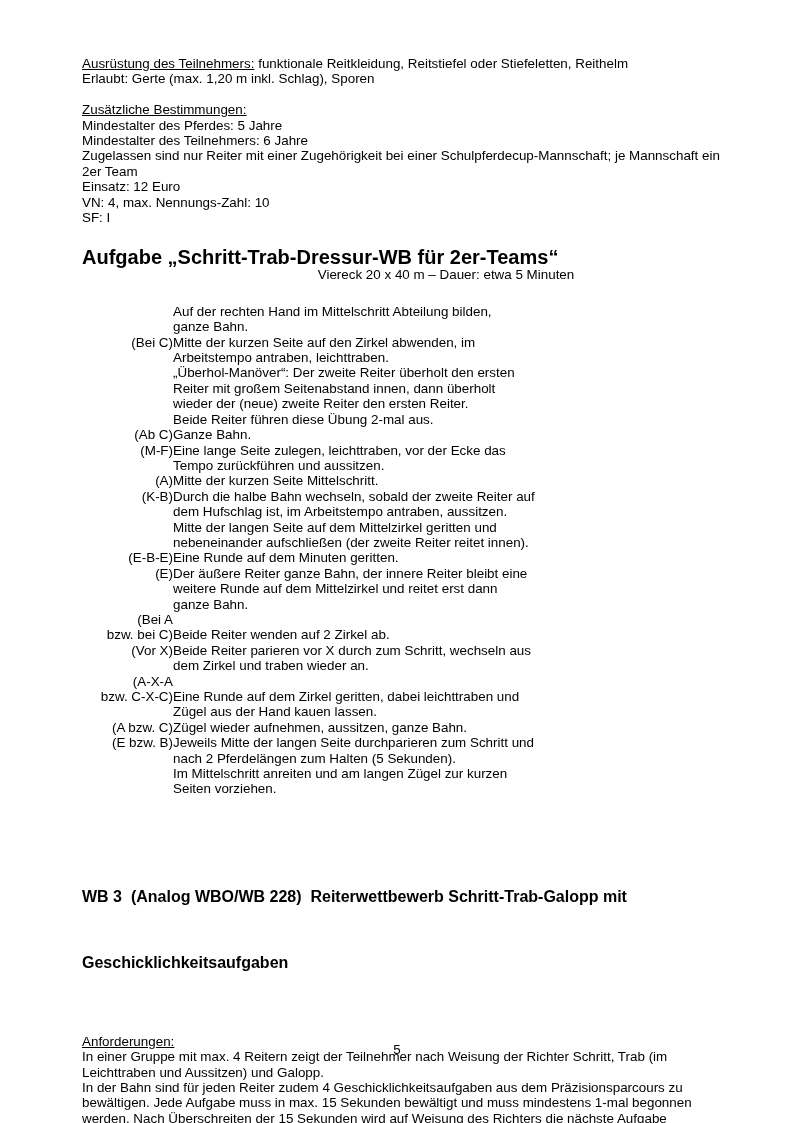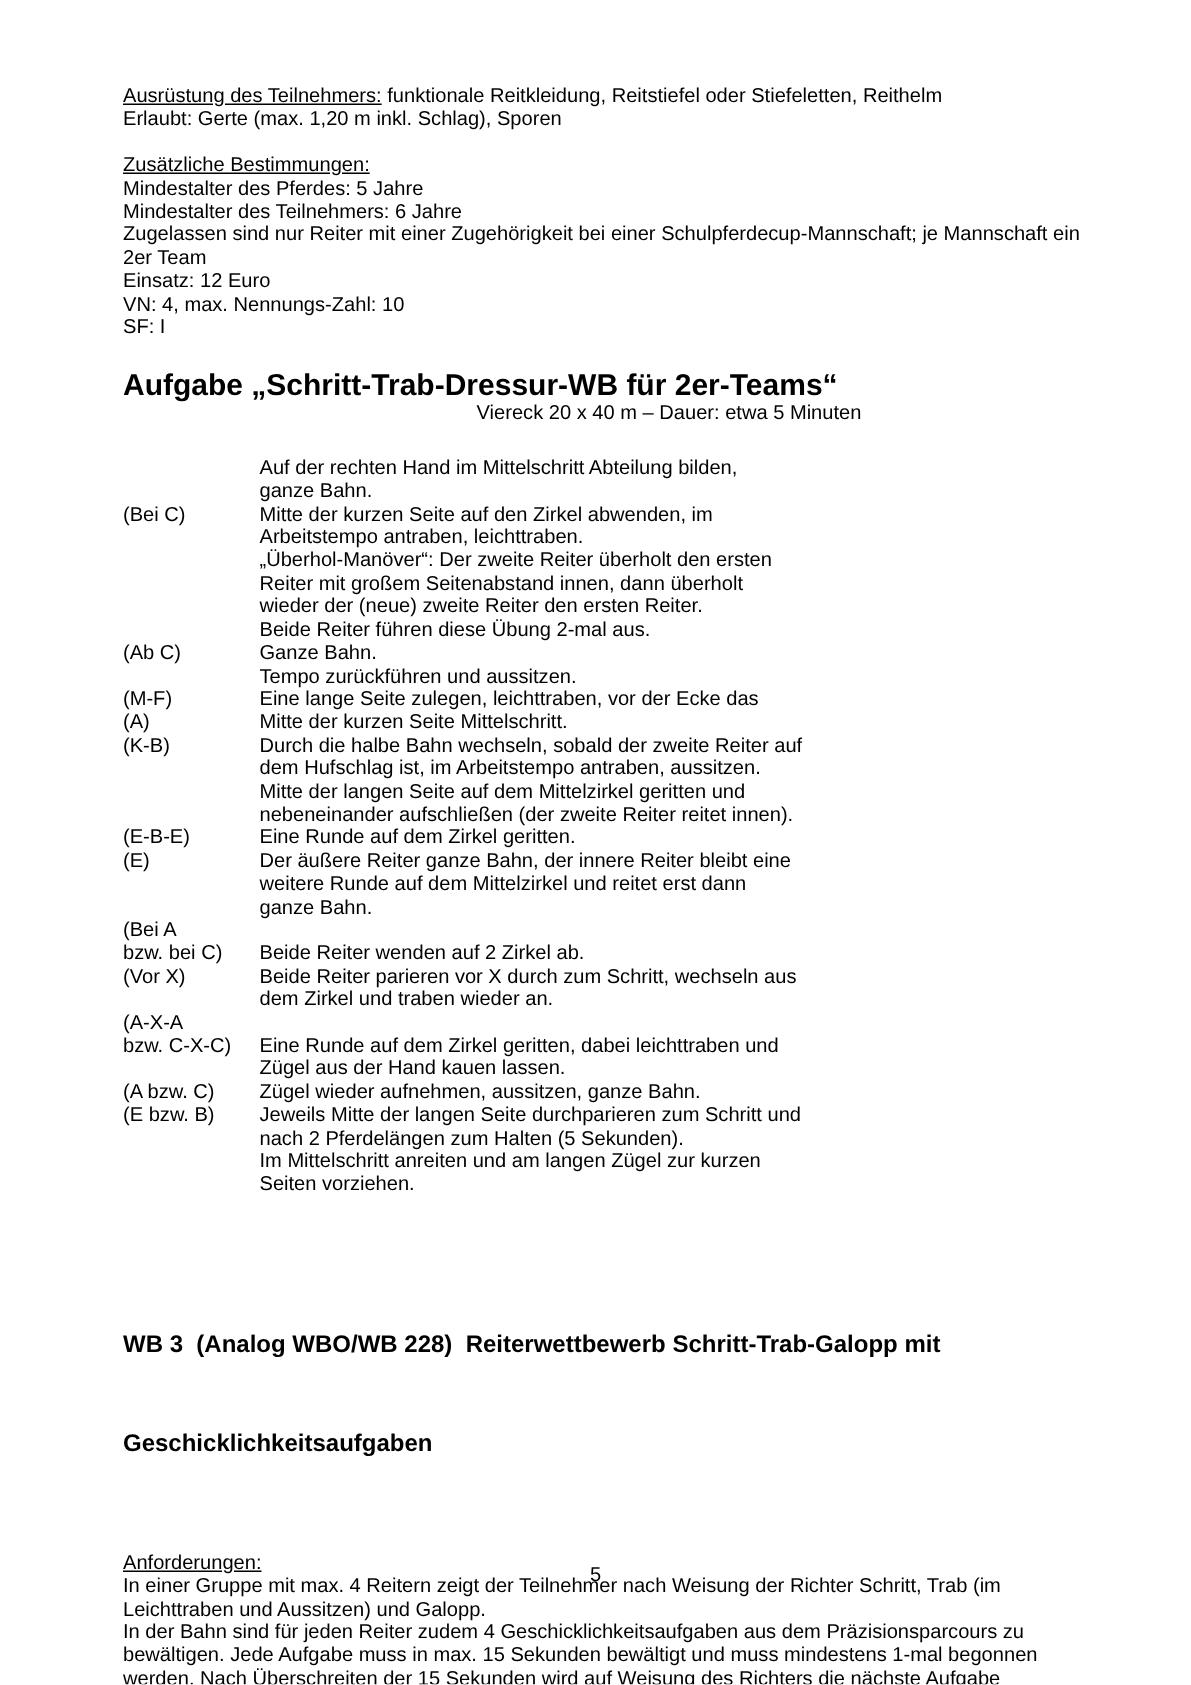--- a/index.html
+++ b/index.html
@@ -22,21 +22,21 @@
   .title1 {
     font-size: 20px;
     font-weight: bold;
     line-height: 20px;
     margin-top: 22px;
     white-space: pre-wrap;
   }
   .subtitle { margin-left: 76px; white-space: pre-wrap; text-align: center; }
   .movements { margin-top: 21px; }
   .mrow { display: flex; }
-  .mlabel { flex: 0 0 91px; white-space: pre; }
+  .mlabel { flex: 0 0 91px; white-space: pre; text-align: right; }
   .mtext { white-space: pre-wrap; }
   .title2 {
     font-size: 16px;
     font-weight: bold;
     line-height: 22px;
     margin-top: 45px;
     white-space: pre-wrap;
   }
   .title2 .tline { display: block; }
   .requirements { margin-top: 16px; }
@@ -104,28 +104,28 @@
       </div>
     <div class="mrow">
         <span class="mlabel"></span>
         <span class="mtext">Beide Reiter führen diese Übung 2-mal aus.</span>
       </div>
     <div class="mrow">
         <span class="mlabel">(Ab C)</span>
         <span class="mtext">Ganze Bahn.</span>
       </div>
     <div class="mrow">
-        <span class="mlabel"></span>
-        <span class="mtext">Tempo zurückführen und aussitzen.</span>
-      </div>
-    <div class="mrow">
         <span class="mlabel">(M-F)</span>
         <span class="mtext">Eine lange Seite zulegen, leichttraben, vor der Ecke das</span>
       </div>
     <div class="mrow">
+        <span class="mlabel"></span>
+        <span class="mtext">Tempo zurückführen und aussitzen.</span>
+      </div>
+    <div class="mrow">
         <span class="mlabel">(A)</span>
         <span class="mtext">Mitte der kurzen Seite Mittelschritt.</span>
       </div>
     <div class="mrow">
         <span class="mlabel">(K-B)</span>
         <span class="mtext">Durch die halbe Bahn wechseln, sobald der zweite Reiter auf</span>
       </div>
     <div class="mrow">
         <span class="mlabel"></span>
         <span class="mtext">dem Hufschlag ist, im Arbeitstempo antraben, aussitzen.</span>
@@ -133,21 +133,21 @@
     <div class="mrow">
         <span class="mlabel"></span>
         <span class="mtext">Mitte der langen Seite auf dem Mittelzirkel geritten und</span>
       </div>
     <div class="mrow">
         <span class="mlabel"></span>
         <span class="mtext">nebeneinander aufschließen (der zweite Reiter reitet innen).</span>
       </div>
     <div class="mrow">
         <span class="mlabel">(E-B-E)</span>
-        <span class="mtext">Eine Runde auf dem Zirkel geritten.</span>
+        <span class="mtext">Eine Runde auf dem Minuten geritten.</span>
       </div>
     <div class="mrow">
         <span class="mlabel">(E)</span>
         <span class="mtext">Der äußere Reiter ganze Bahn, der innere Reiter bleibt eine</span>
       </div>
     <div class="mrow">
         <span class="mlabel"></span>
         <span class="mtext">weitere Runde auf dem Mittelzirkel und reitet erst dann</span>
       </div>
     <div class="mrow">

